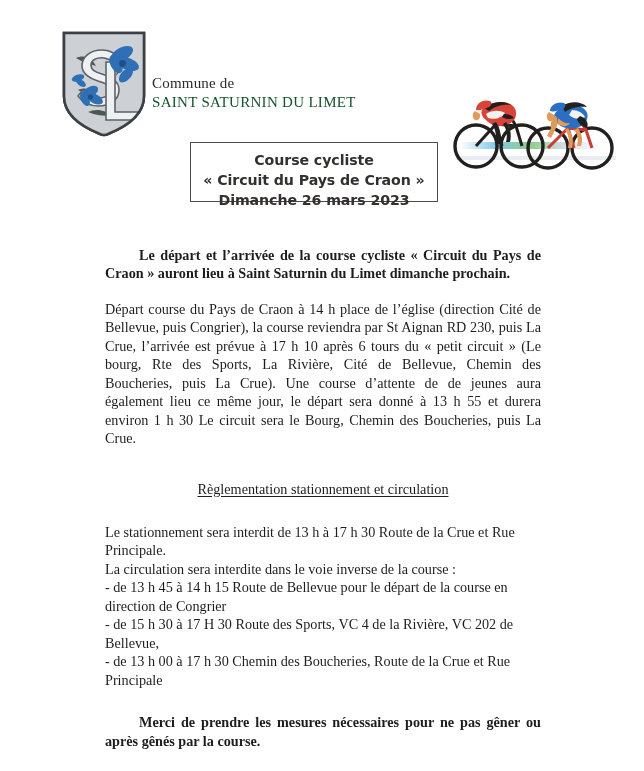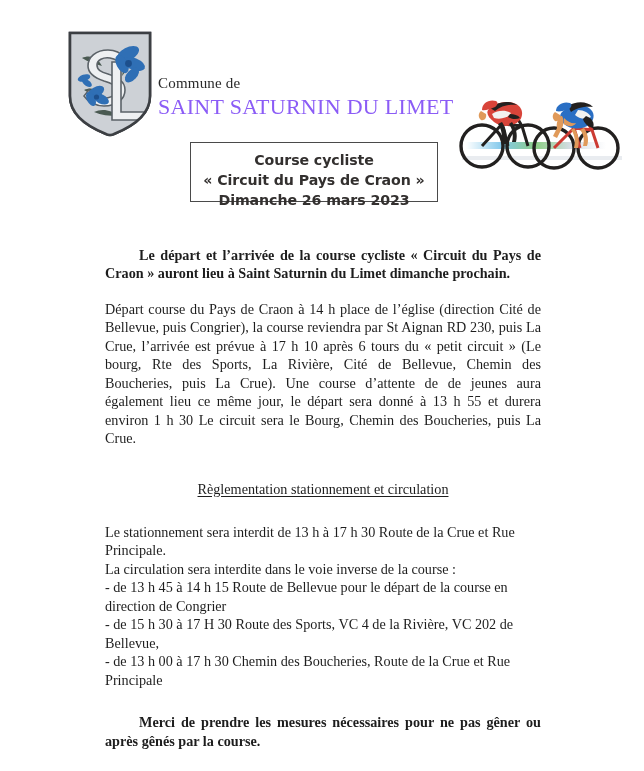--- a/index.html
+++ b/index.html
@@ -13,21 +13,21 @@
     position: relative;
     overflow: hidden;
     font-family: "Liberation Serif", serif;
     color: #1a1a1a;
   }
 
   
   .header {
     position: absolute;
     top: 22px;
-    left: 6px;
+    left: 0;
     width: 600px;
     height: 130px;
   }
 
   .crest {
     position: absolute;
     left: 58px;
     top: 6px;
     width: 92px;
     height: 112px;
@@ -39,23 +39,23 @@
     top: 52px;
     line-height: 1.28;
   }
   .commune-de {
     font-size: 15px;
     letter-spacing: 0.2px;
     color: #2a2a2a;
     white-space: nowrap;
   }
   .commune-name {
-    font-size: 22px;
+    font-size: 15px;
     letter-spacing: 0.3px;
-    color: #8b5cf6;
+    color: #14532d;
     white-space: nowrap;
   }
 
   .cyclists {
     position: absolute;
     left: 452px;
     top: 58px;
     width: 170px;
     height: 96px;
   }

